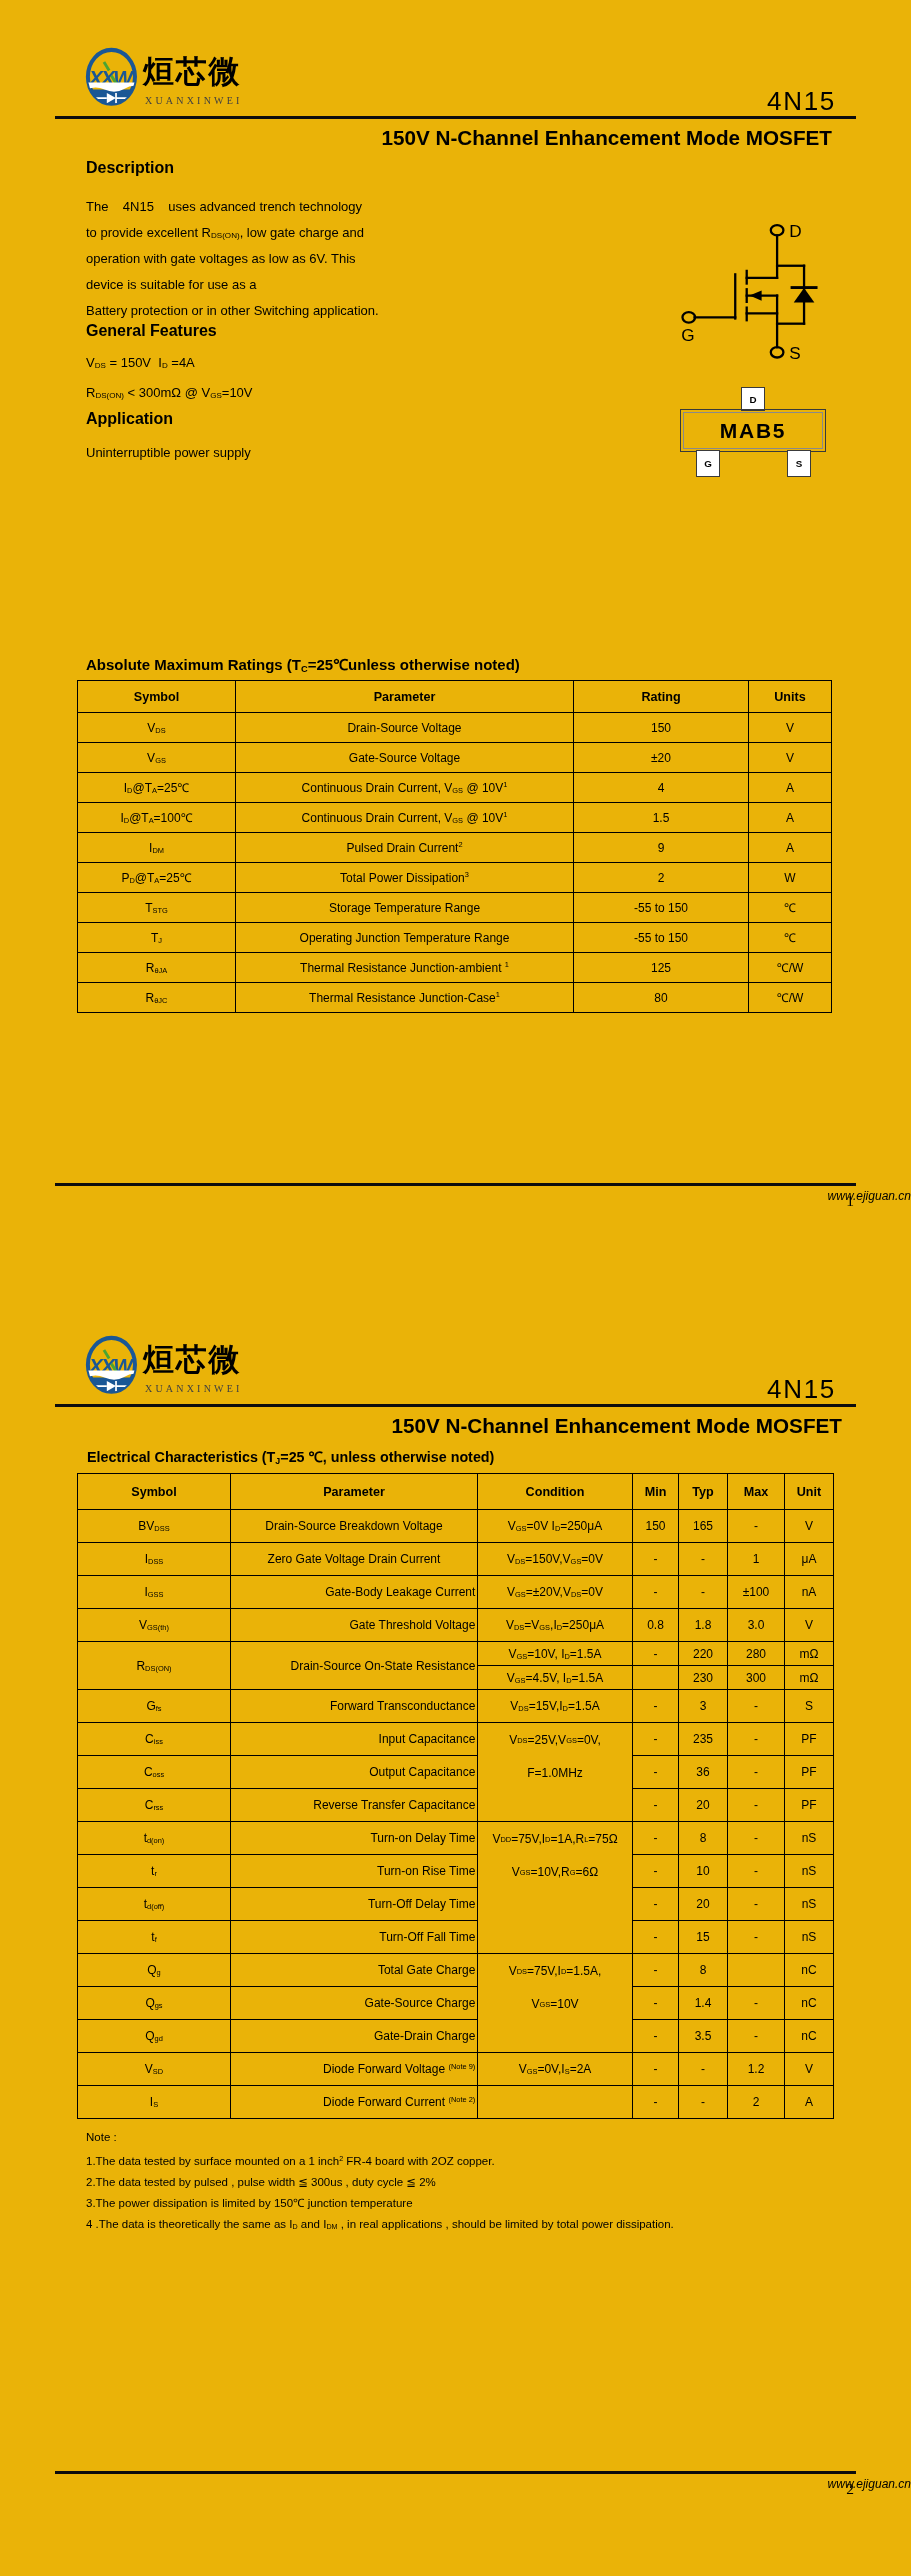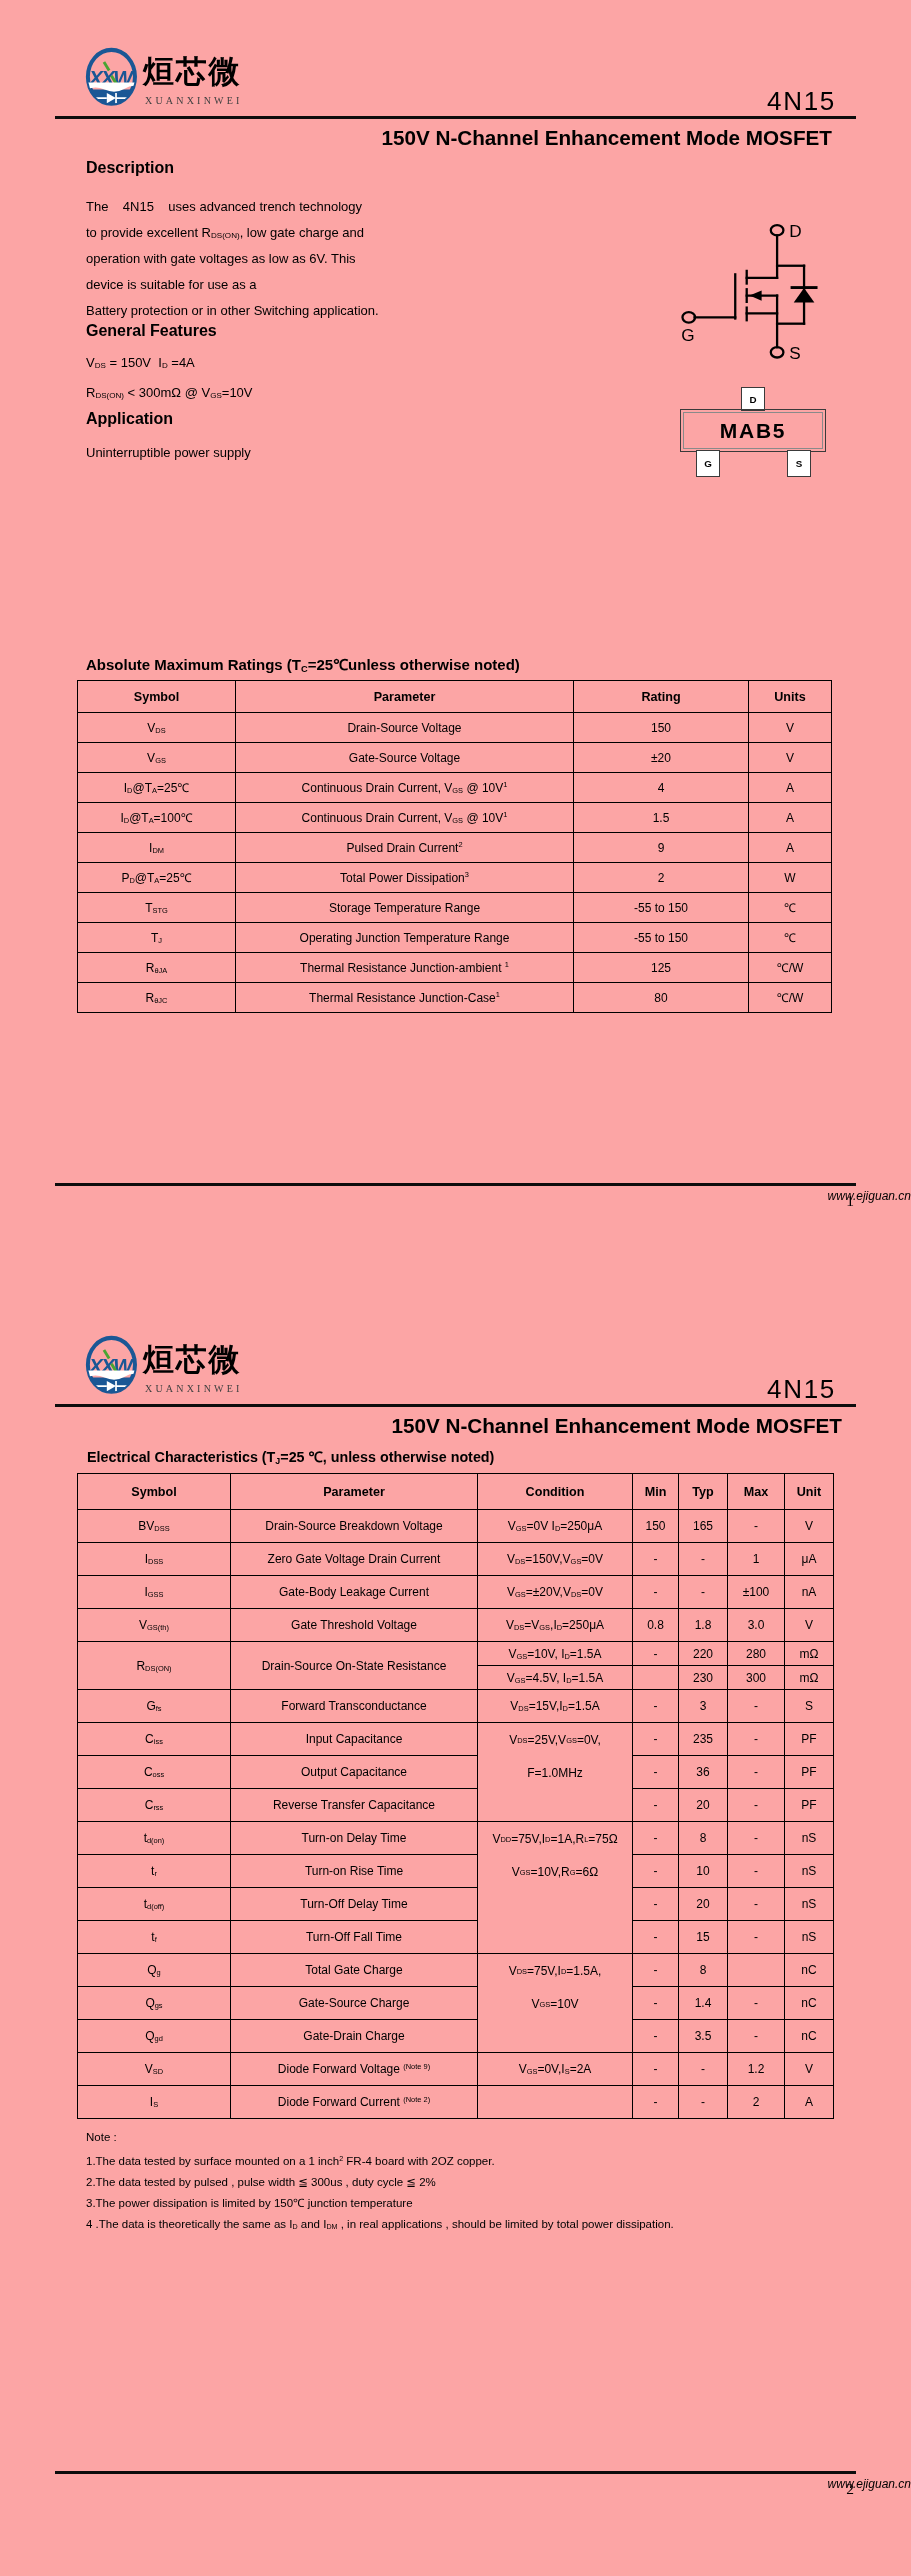--- a/index.html
+++ b/index.html
@@ -1,17 +1,17 @@
 <!DOCTYPE html>
 <html style="font-size:9.2px"><head>
 <meta charset="utf-8">
 <style>
   html,body{margin:0;padding:0;background:#fff;}
   body{width:911px;height:2576px;position:relative;font-family:"Liberation Sans",sans-serif;color:#000;}
-  .page{position:absolute;left:0;width:911px;height:1288px;background:#fca5a5;overflow:hidden;}
+  .page{position:absolute;left:0;width:911px;height:1288px;background:#eab308;overflow:hidden;}
   .abs{position:absolute;}
   .pre{white-space:pre-wrap;}
   sub{font-size:0.62em;position:relative;bottom:-0.18em;vertical-align:baseline;line-height:0;}
   sup{font-size:0.62em;position:relative;top:-0.55em;vertical-align:baseline;line-height:0;}
 
   
   .brand-cn{font-size:31px;font-weight:bold;letter-spacing:1.7px;line-height:34px;}
   .brand-en{font-size:10px;letter-spacing:3.2px;color:#414141;font-weight:500;font-family:Liberation Serif, serif;}
   .part-number{font-size:26px;font-weight:normal;letter-spacing:1.7px;line-height:27.5px;}
   .head-rule{height:3.4px;background:#0d0d0d;}
@@ -21,21 +21,21 @@
   .sec-h{font-size:16px;font-weight:bold;line-height:18.4px;}
   .body-txt{font-size:13px;line-height:26px;}
 
   
   table{border-collapse:collapse;table-layout:fixed;}
   td,th{border:1.1px solid #000;border-top-width:1.7px;border-bottom-width:1.7px;text-align:center;vertical-align:middle;padding:0 1.7px;overflow:hidden;}
   table{border:1.7px solid #000;}
   th{font-size:12.6px;font-weight:bold;}
   td{font-size:12px;}
   .tbl-h{font-size:15px;font-weight:bold;line-height:17px;}
-  .param-left{text-align:center;padding-left:1.7px;}
+  .param-left{text-align:right;padding-left:1.7px;}
   .cond-merged{vertical-align:top;}
   .cond-merged .cl{height:33px;display:flex;align-items:center;justify-content:center;}
   tr.h-head{height:36px;}
   tr.h-std{height:33px;}
   tr.h-sub{height:24px;}
   tr.h-amr-head{height:32px;}
   tr.h-amr{height:30px;}
 
   
   .note-h{font-size:11.5px;line-height:15px;}

